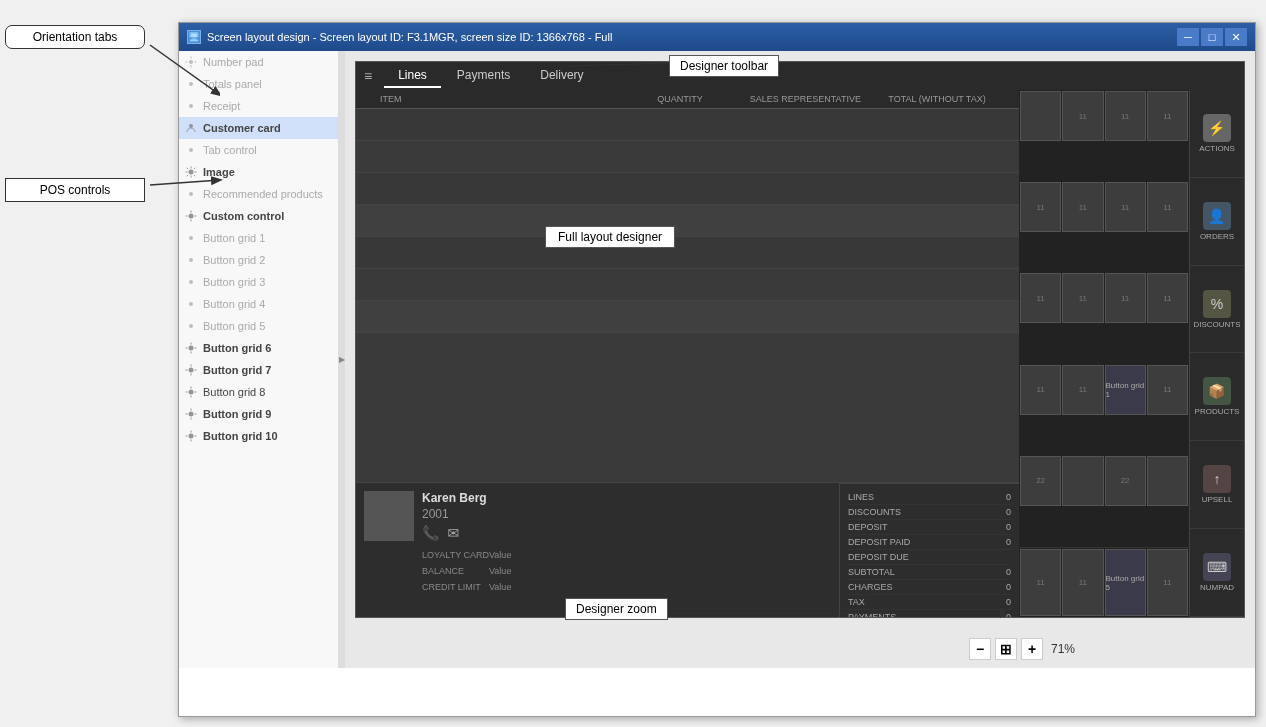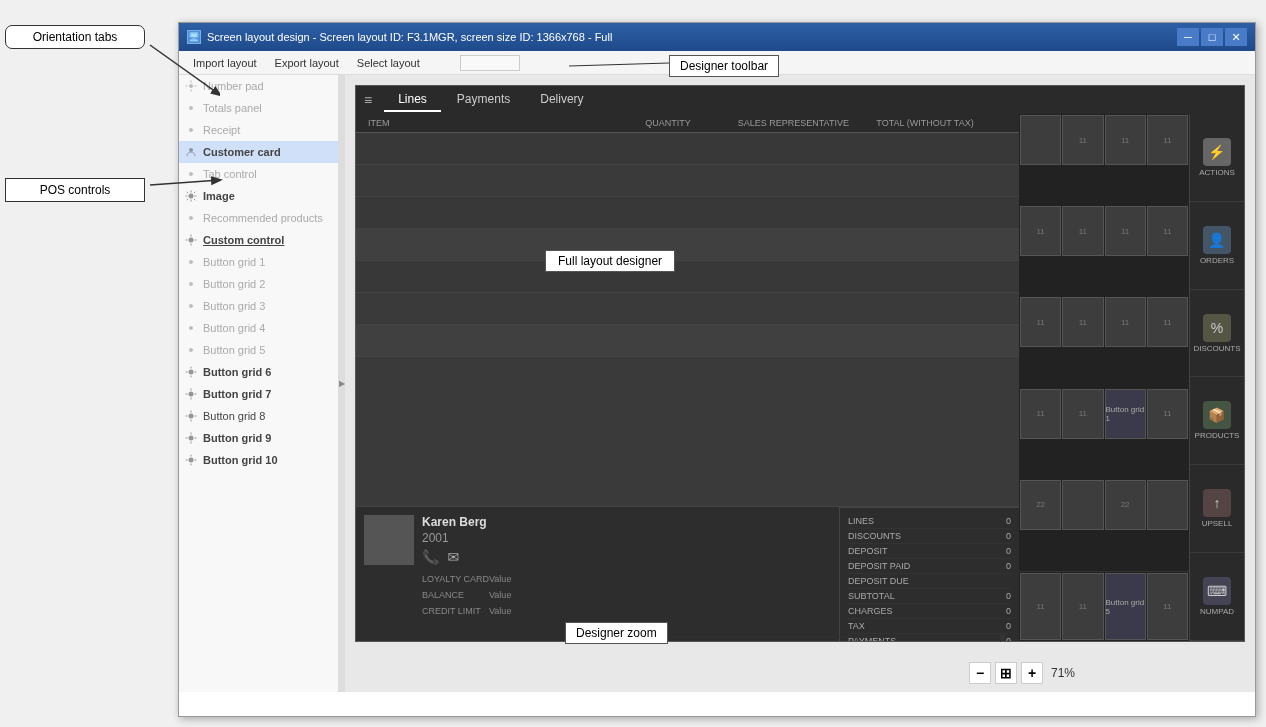--- a/index.html
+++ b/index.html
@@ -208,21 +208,21 @@
     }
     .pos-lines-header {
       display: grid;
       grid-template-columns: 3fr 1fr 1.5fr 1.5fr;
       background: #2a2a2a;
       padding: 4px 8px;
       font-size: 9px;
       color: #999;
       border-bottom: 1px solid #555;
     }
-    .pos-lines-header span { padding: 0 4px; }
+    .pos-lines-header span { padding: 0 4px; margin-left: 12px; }
     .pos-line-row {
       height: 32px;
       border-bottom: 1px solid #444;
       background: #3a3a3a;
     }
     .pos-line-row:nth-child(odd) { background: #383838; }
     .customer-avatar {
       width: 50px;
       height: 50px;
       background: #555;
@@ -370,29 +370,20 @@
       <span style="color:#adf; font-size:9px;">🖥</span>
     </div>
     <span class="title-bar-text">Screen layout design - Screen layout ID: F3.1MGR, screen size ID: 1366x768 - Full</span>
     <div class="title-bar-controls">
       <button class="title-btn">─</button>
       <button class="title-btn">□</button>
       <button class="title-btn close">✕</button>
     </div>
   </div>
 
-  <div class="menu-bar">
-    <span class="menu-item">Import layout</span>
-    <span class="menu-item">Export layout</span>
-    <span class="menu-item">Select layout</span>
-
-    <div style="position:relative; margin-left: 30px;">
-      <div style="width:60px; height:16px; border: 1px solid #ccc; background:#f9f9f9;"></div>
-    </div>
-  </div>
 
   <div style="position:absolute; top:32px; left:490px; background:white; border:1px solid #555; padding:3px 10px; font-size:12px; z-index:200;">Designer toolbar</div>
 
   <svg style="position:absolute; top:28px; left:380px; width:130px; height:30px; z-index:199; pointer-events:none;">
     <line x1="10" y1="15" x2="110" y2="12" stroke="#333" stroke-width="1"></line>
   </svg>
 
 
   <div class="content-area">
 
@@ -435,21 +426,21 @@
             <path d="M6 0.5v2M6 9.5v2M0.5 6h2M9.5 6h2M1.7 1.7l1.4 1.4M8.9 8.9l1.4 1.4M1.7 10.3l1.4-1.4M8.9 3.1l1.4-1.4" stroke="#555" stroke-width="1"></path>
           </svg>
         <span>Image</span>
       </div>
       <div class="panel-item disabled">
         <svg class="gear-icon" viewBox="0 0 12 12" fill="#999">
             <circle cx="6" cy="6" r="2"></circle>
           </svg>
         <span>Recommended products</span>
       </div>
-      <div class="panel-item" style="font-weight:bold;text-decoration:underline;">
+      <div class="panel-item" style="font-weight:bold;">
         <svg class="gear-icon" viewBox="0 0 12 12" fill="#555">
             <circle cx="6" cy="6" r="2.5"></circle>
             <path d="M6 0.5v2M6 9.5v2M0.5 6h2M9.5 6h2" stroke="#555" stroke-width="1"></path>
           </svg>
         <span>Custom control</span>
       </div>
       <div class="panel-item disabled">
         <svg class="gear-icon" viewBox="0 0 12 12" fill="#999">
             <circle cx="6" cy="6" r="2"></circle>
           </svg>

